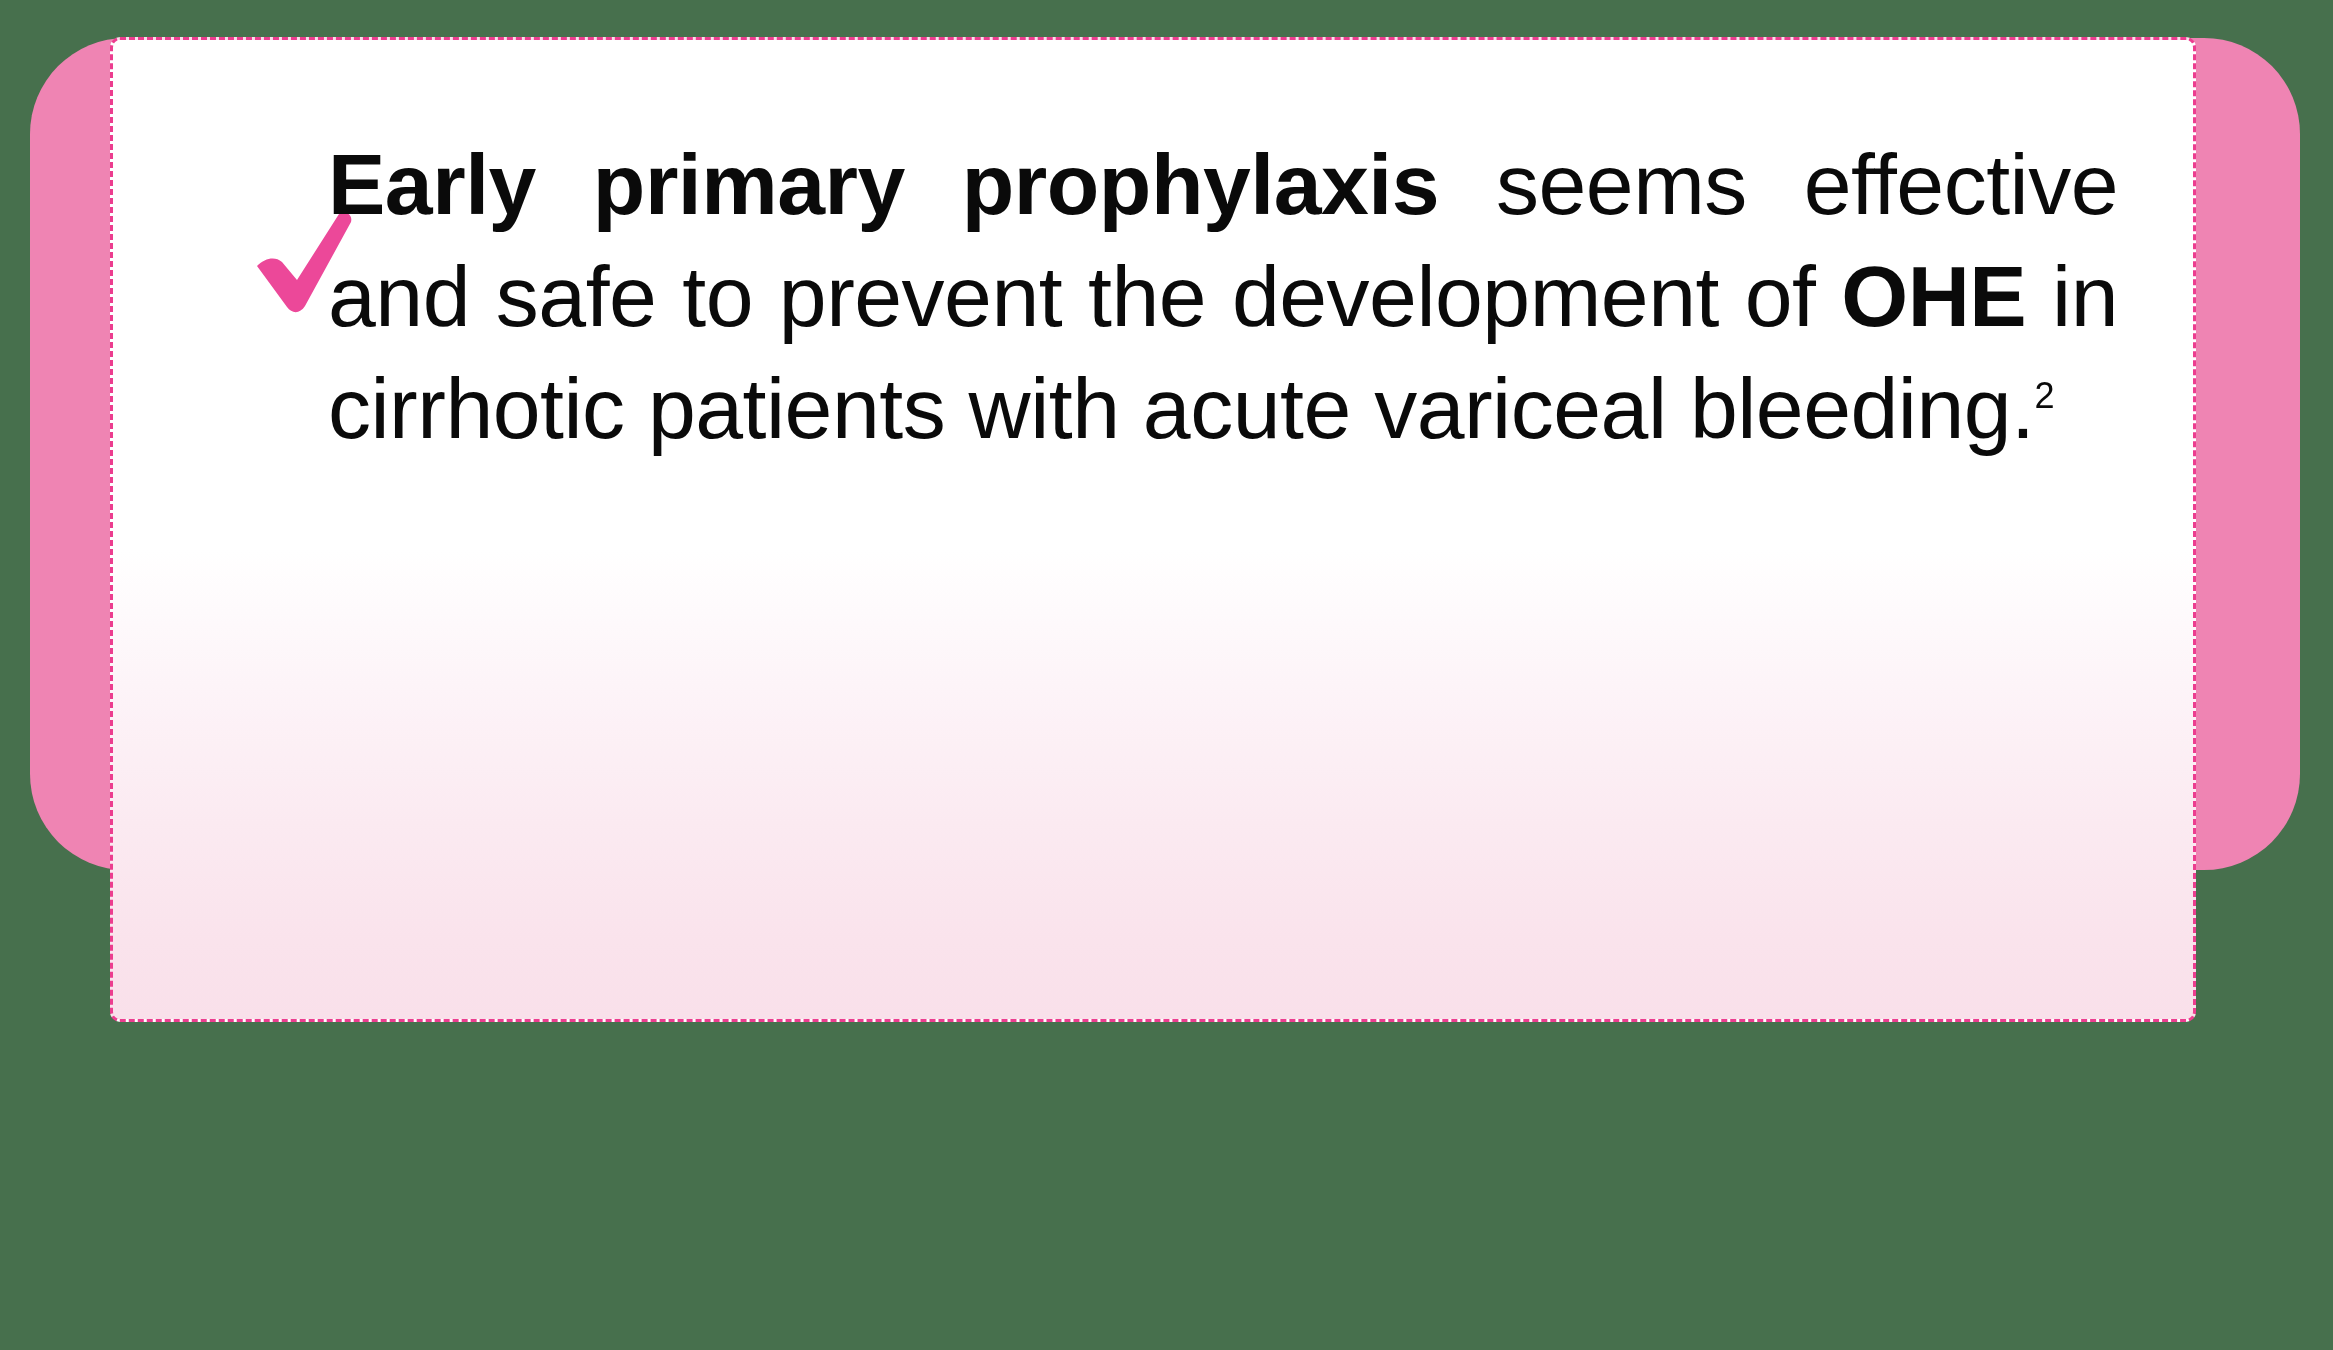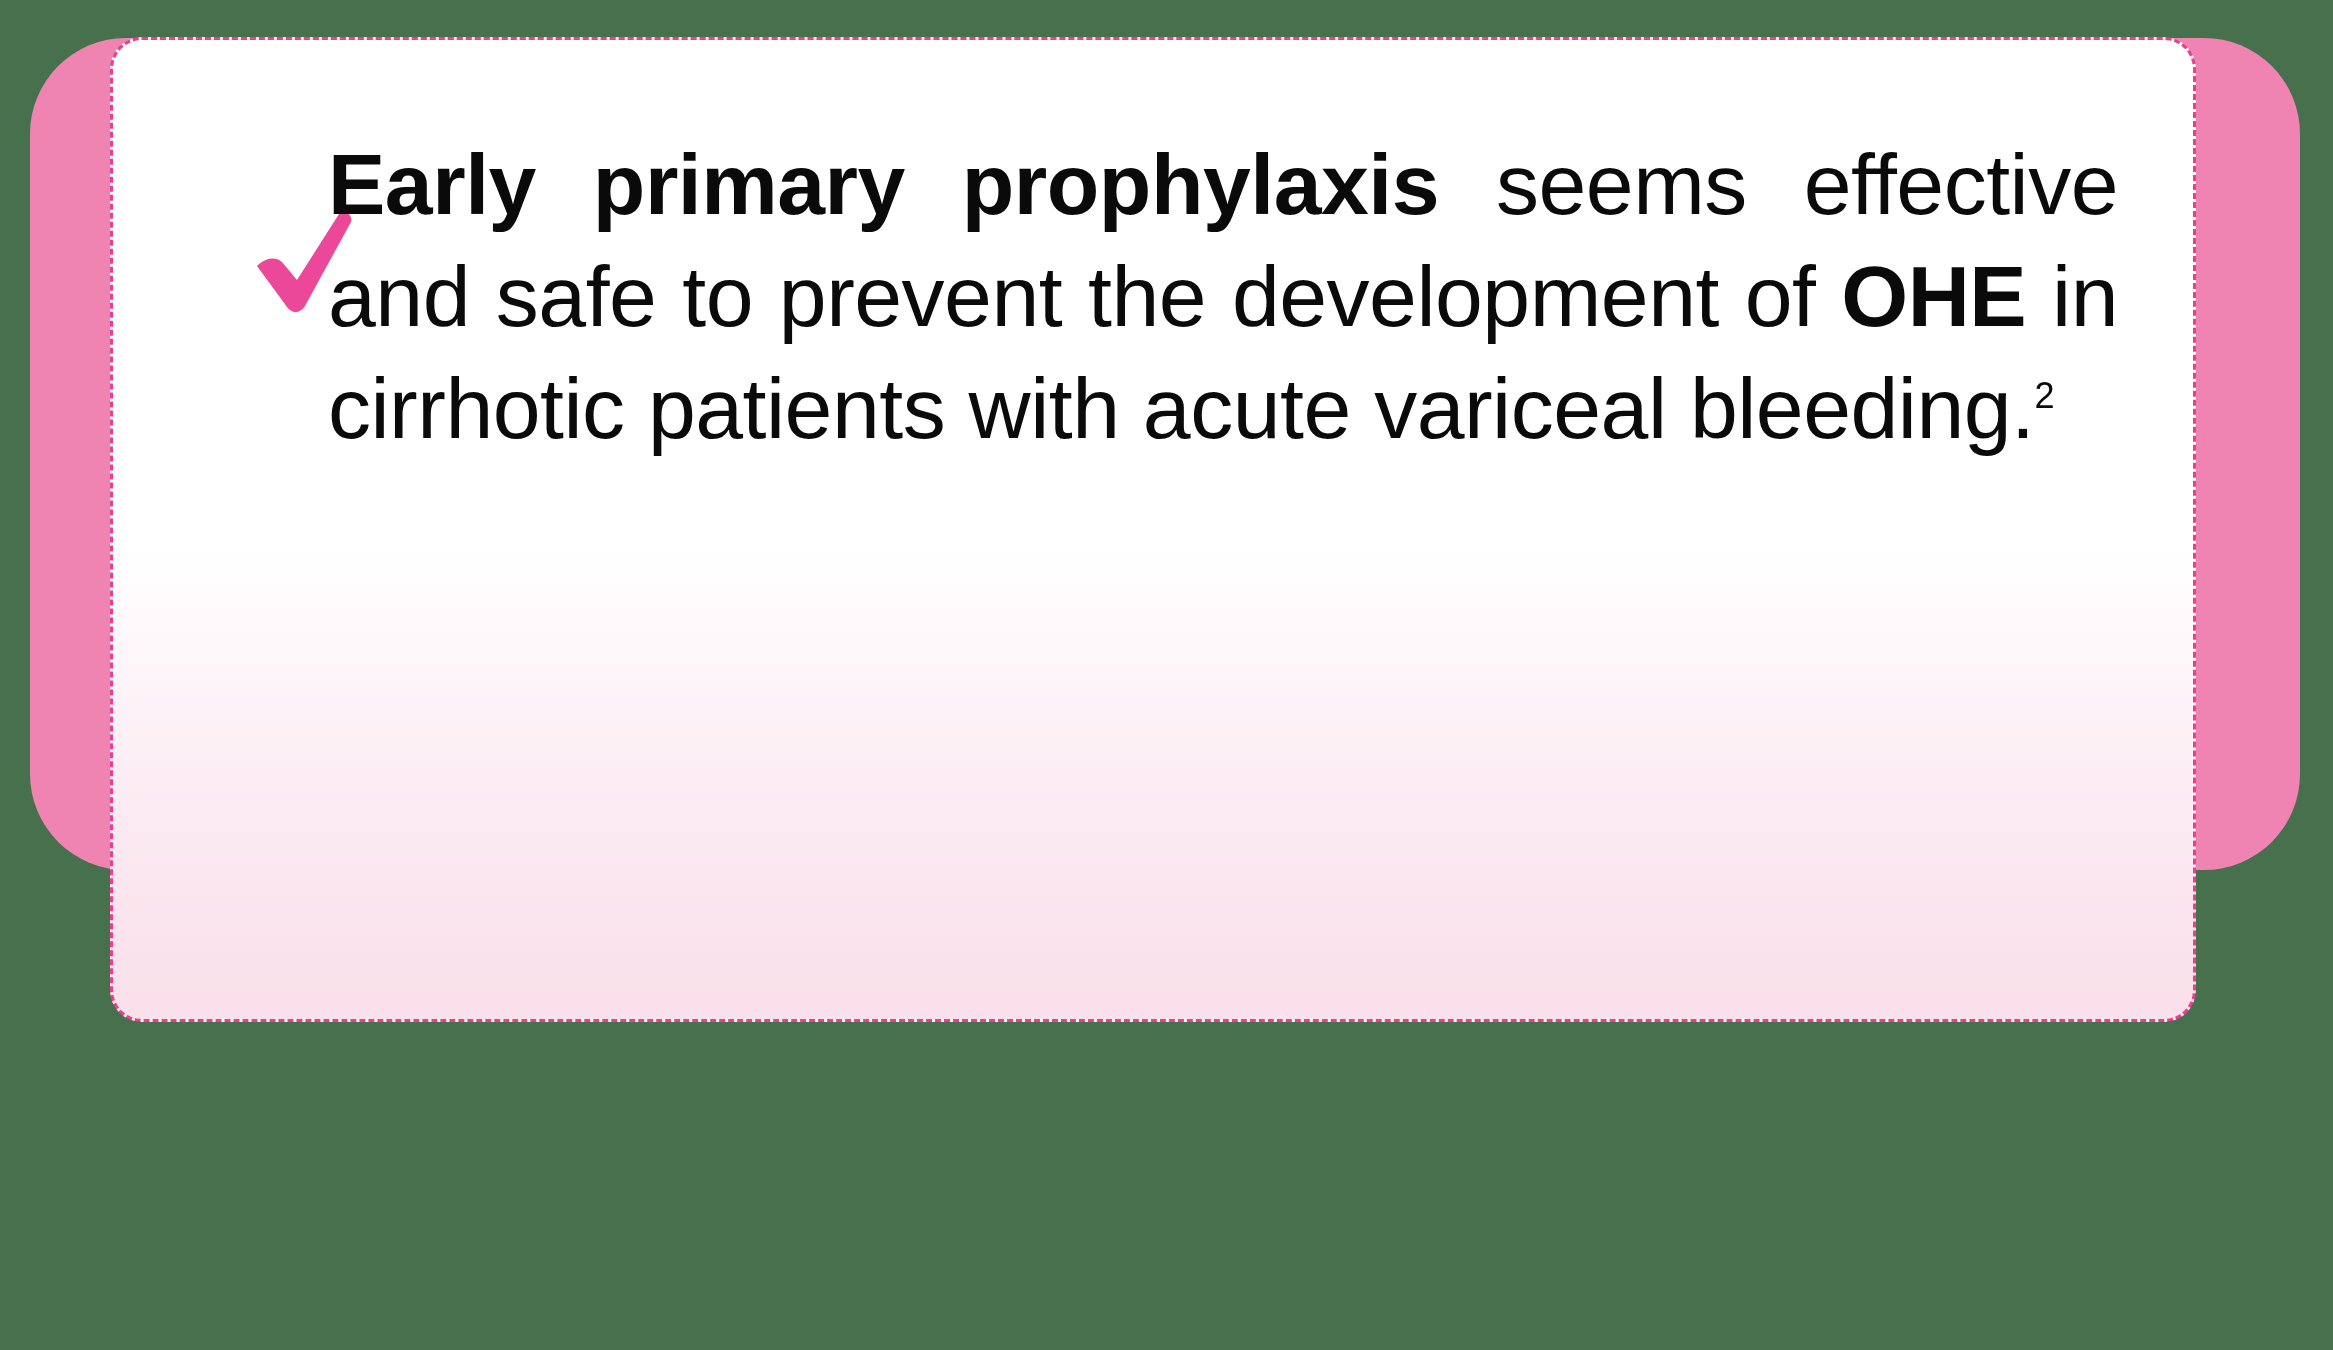--- a/index.html
+++ b/index.html
@@ -41,21 +41,21 @@
     width: 2086px;
     height: 985px;
     background: linear-gradient(to bottom,
                 #ffffff 0%,
                 #ffffff 52%,
                 #fdf4f8 66%,
                 #fbeaf1 80%,
                 #fae3ec 92%,
                 #f9e0ea 100%);
     border: 3px dashed #ec3d8f;
-    border-radius: 32px;
+    border-radius: 10px;
   }
 
   .card-inner {
     position: absolute;
     left: 0;
     top: 0;
     width: 100%;
     height: 100%;
     padding: 60px 70px 40px 108px;
   }

